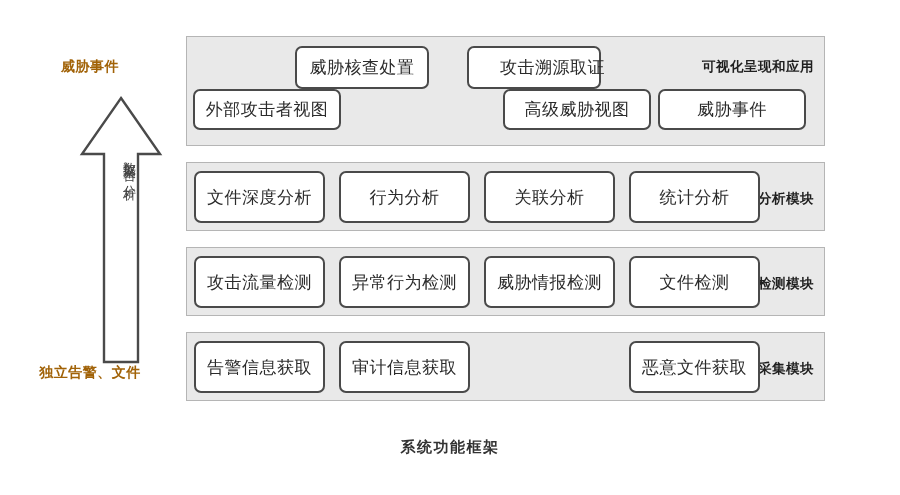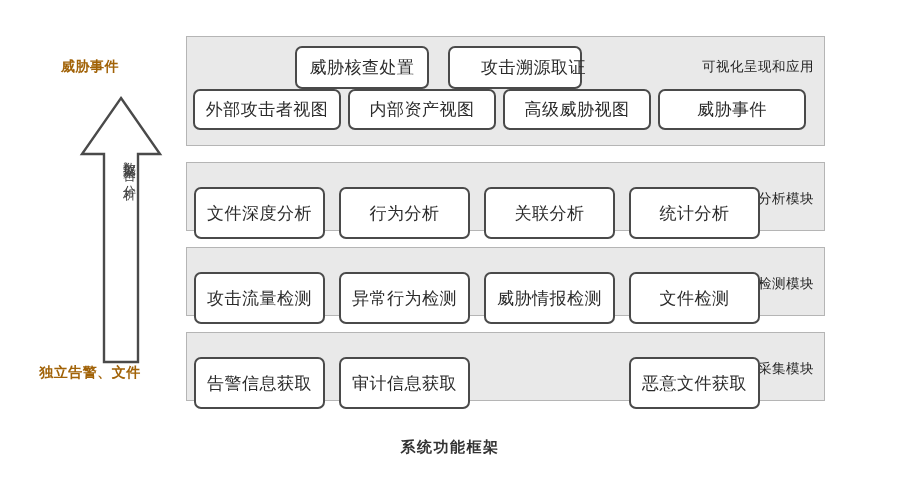--- a/index.html
+++ b/index.html
@@ -75,21 +75,21 @@
   }
   #panel-0 { top: 36px;  height: 110px; }
   #panel-1 { top: 162px; height: 69px; }
   #panel-2 { top: 247px; height: 69px; }
   #panel-3 { top: 332px; height: 69px; }
 
   .panel-title {
     position: absolute;
     right: 10px;
     font-size: 13.5px;
-    font-weight: normal;
+    font-weight: bold;
     color: #1f1f1f;
     letter-spacing: 0.5px;
     white-space: nowrap;
   }
   #panel-0 .panel-title { top: 21px; }
   #panel-1 .panel-title,
   #panel-2 .panel-title,
   #panel-3 .panel-title { top: 27px; }
 
   .node {
@@ -103,31 +103,31 @@
     justify-content: center;
     font-size: 17px;
     color: #2b2b2b;
     letter-spacing: 0.5px;
     white-space: nowrap;
   }
 
   
   .node.top-row { top: 9px; height: 43px; width: 134px; }
   #node-t0 { left: 108px; }
-  #node-t1 { left: 261px; padding-left: 37px; }
+  #node-t1 { left: 280px; padding-left: 37px; }
 
   
   .node.sub-row { top: 52px; height: 41px; width: 148px; }
   #node-s0 { left: 6px;   }
   #node-s1 { left: 161px; }
   #node-s2 { left: 316px; }
   #node-s3 { left: 471px; }
 
   
-  .node.mod { top: 24px; height: 52px; width: 131px; text-align: right; }
+  .node.mod { top: 8px; height: 52px; width: 131px; text-align: right; }
   .node.mod.c0 { left: 7px;   }
   .node.mod.c1 { left: 152px; }
   .node.mod.c2 { left: 297px; }
   .node.mod.c3 { left: 442px; }
 
   
   #caption {
     position: absolute;
     left: 0;
     top: 438px;
@@ -156,21 +156,20 @@
 
   <div class="side-label" id="label-bottom">独立告警、文件</div>
 
   <div class="panel" id="panel-0">
     <div class="panel-title">可视化呈现和应用</div>
 
     <div class="node top-row" id="node-t0">威胁核查处置</div>
     <div class="node top-row" id="node-t1">攻击溯源取证</div>
 
     <div class="node sub-row" id="node-s0">外部攻击者视图</div>
-    <div class="node sub-row" id="node-s1">内部资产视图</div>
     <div class="node sub-row" id="node-s2">高级威胁视图</div>
     <div class="node sub-row" id="node-s3">威胁事件</div>
   </div>
 
   <div class="panel" id="panel-1">
     <div class="panel-title">分析模块</div>
     <div class="node mod c0">文件深度分析</div>
     <div class="node mod c1">行为分析</div>
     <div class="node mod c2">关联分析</div>
     <div class="node mod c3">统计分析</div>

